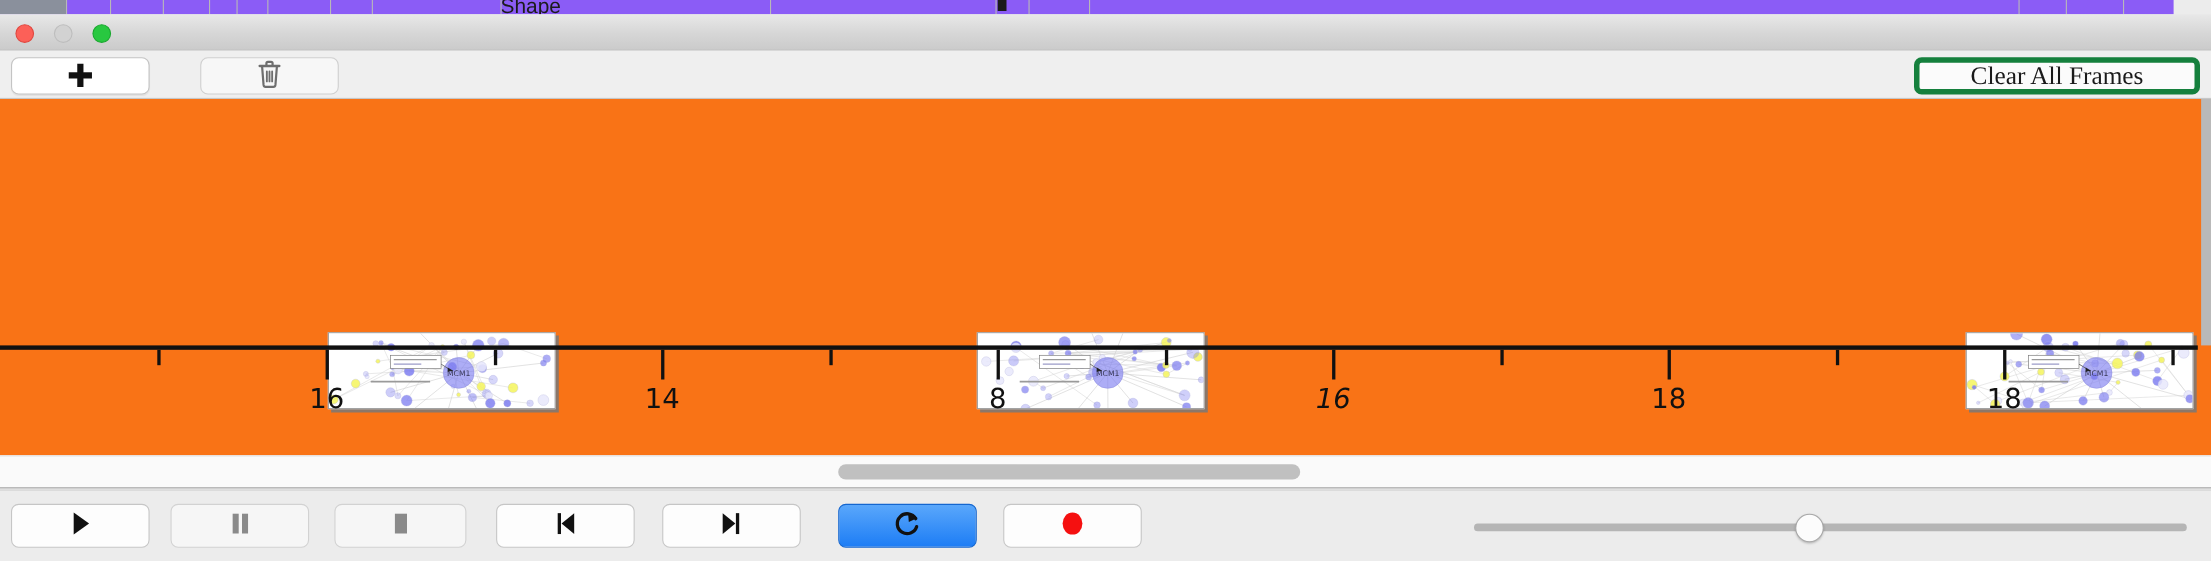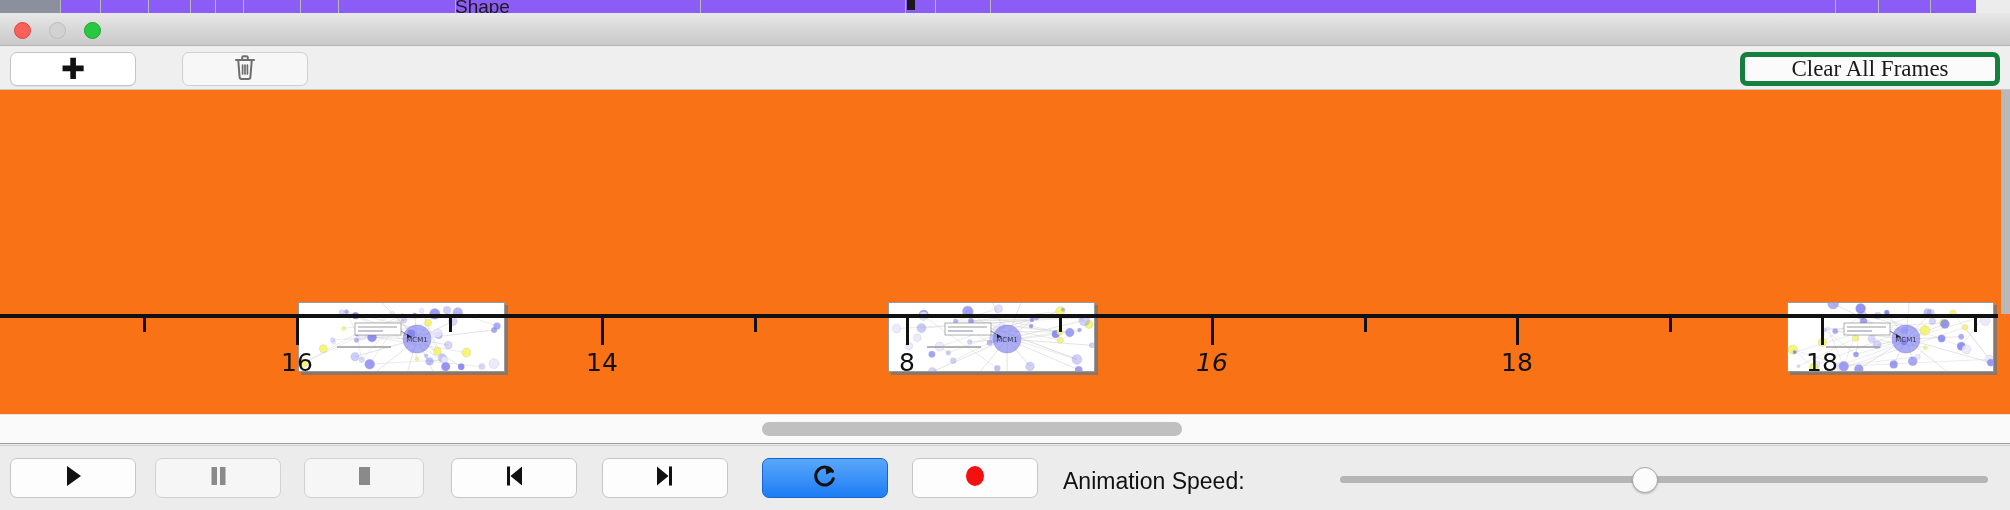--- a/index.html
+++ b/index.html
@@ -574,16 +574,15 @@
             <path d="M21.5 9.5 A9 9 0 1 0 22.3 16.8" stroke="#111" stroke-width="3" fill="none" stroke-linecap="round"></path>
             <path d="M14.5 4.2 L23 8.8 L15.2 12.6 Z" fill="#111"></path>
           </svg></span>
       </div>
       <div class="cbtn" style="left: 912px; width: 126px;">
         <span><svg width="26" height="26" viewBox="0 0 26 26">
             <ellipse cx="13" cy="13" rx="9" ry="10" fill="#f51010"></ellipse>
           </svg></span>
       </div>
     </div>
-  <div id="speed-label">Animation Speed:</div>
   <div id="speed-track"></div>
   <div id="speed-thumb" style="left: 1631.56px;"></div>
 </div>
 
 </body></html>

